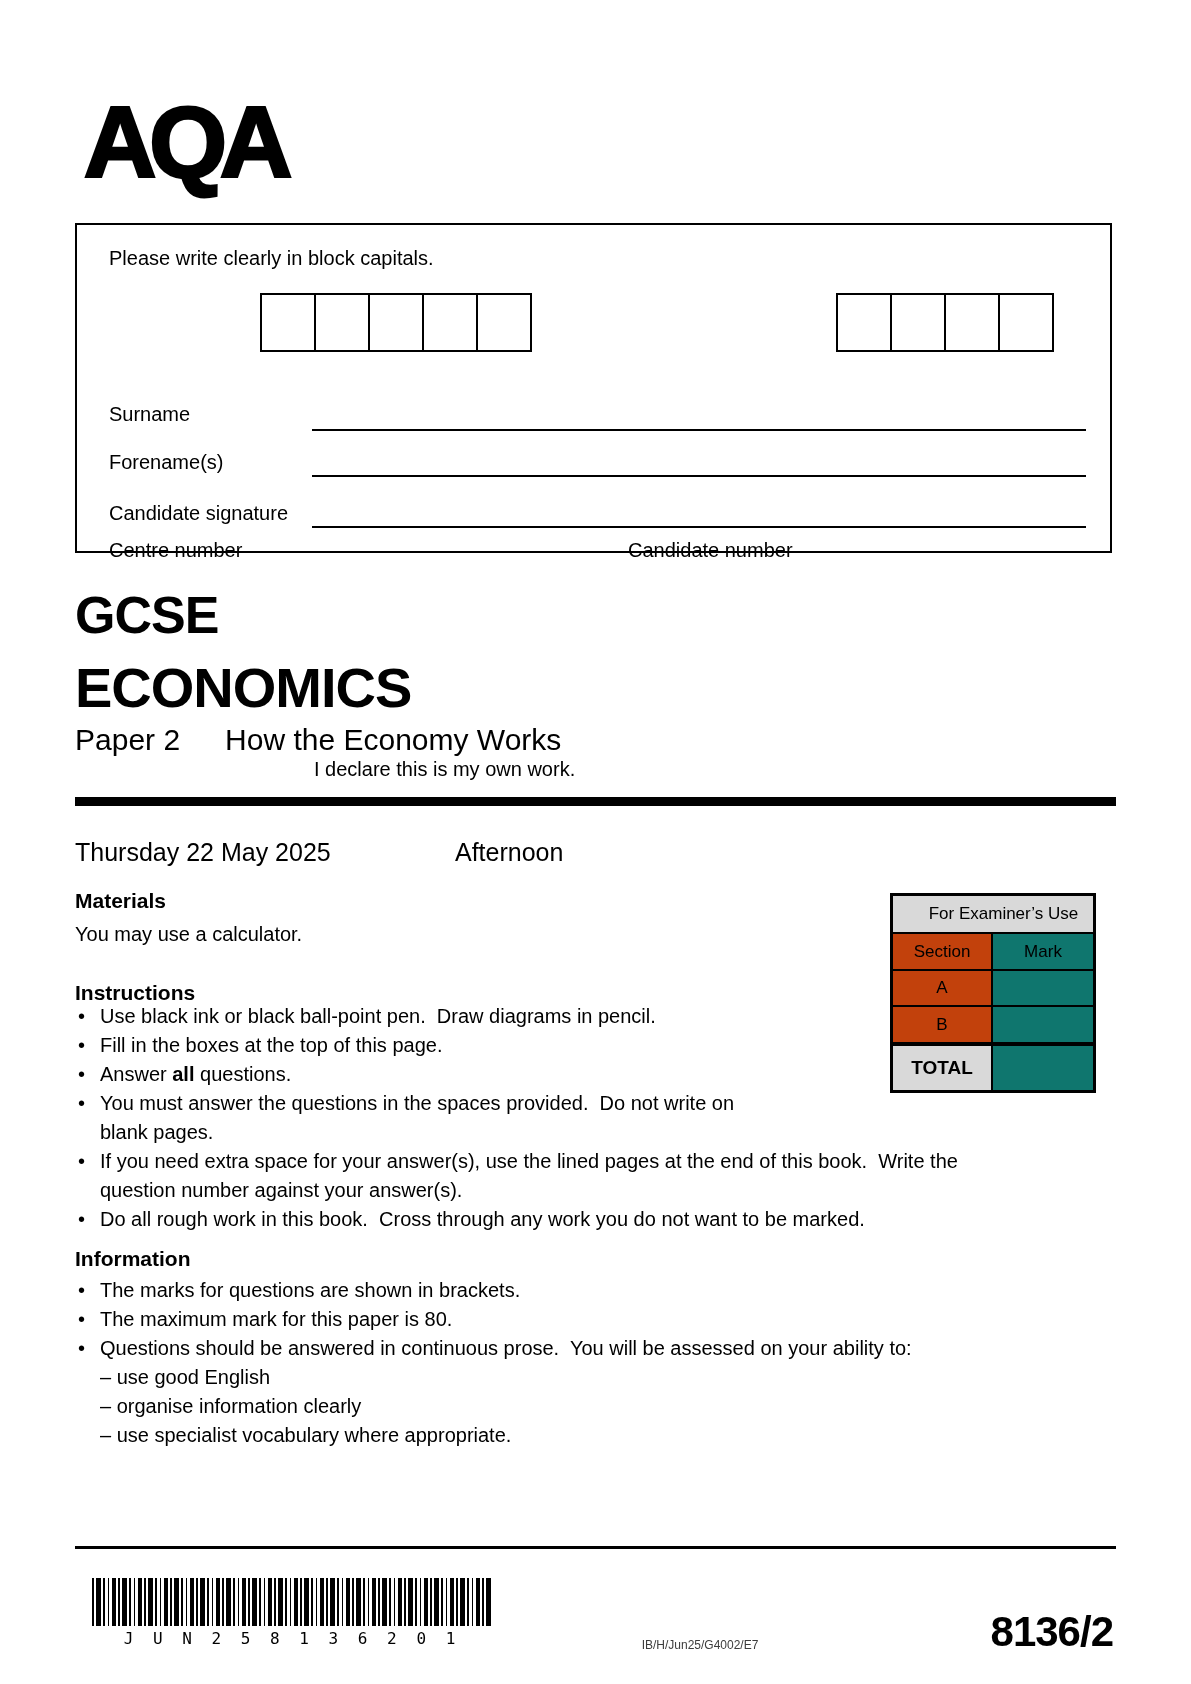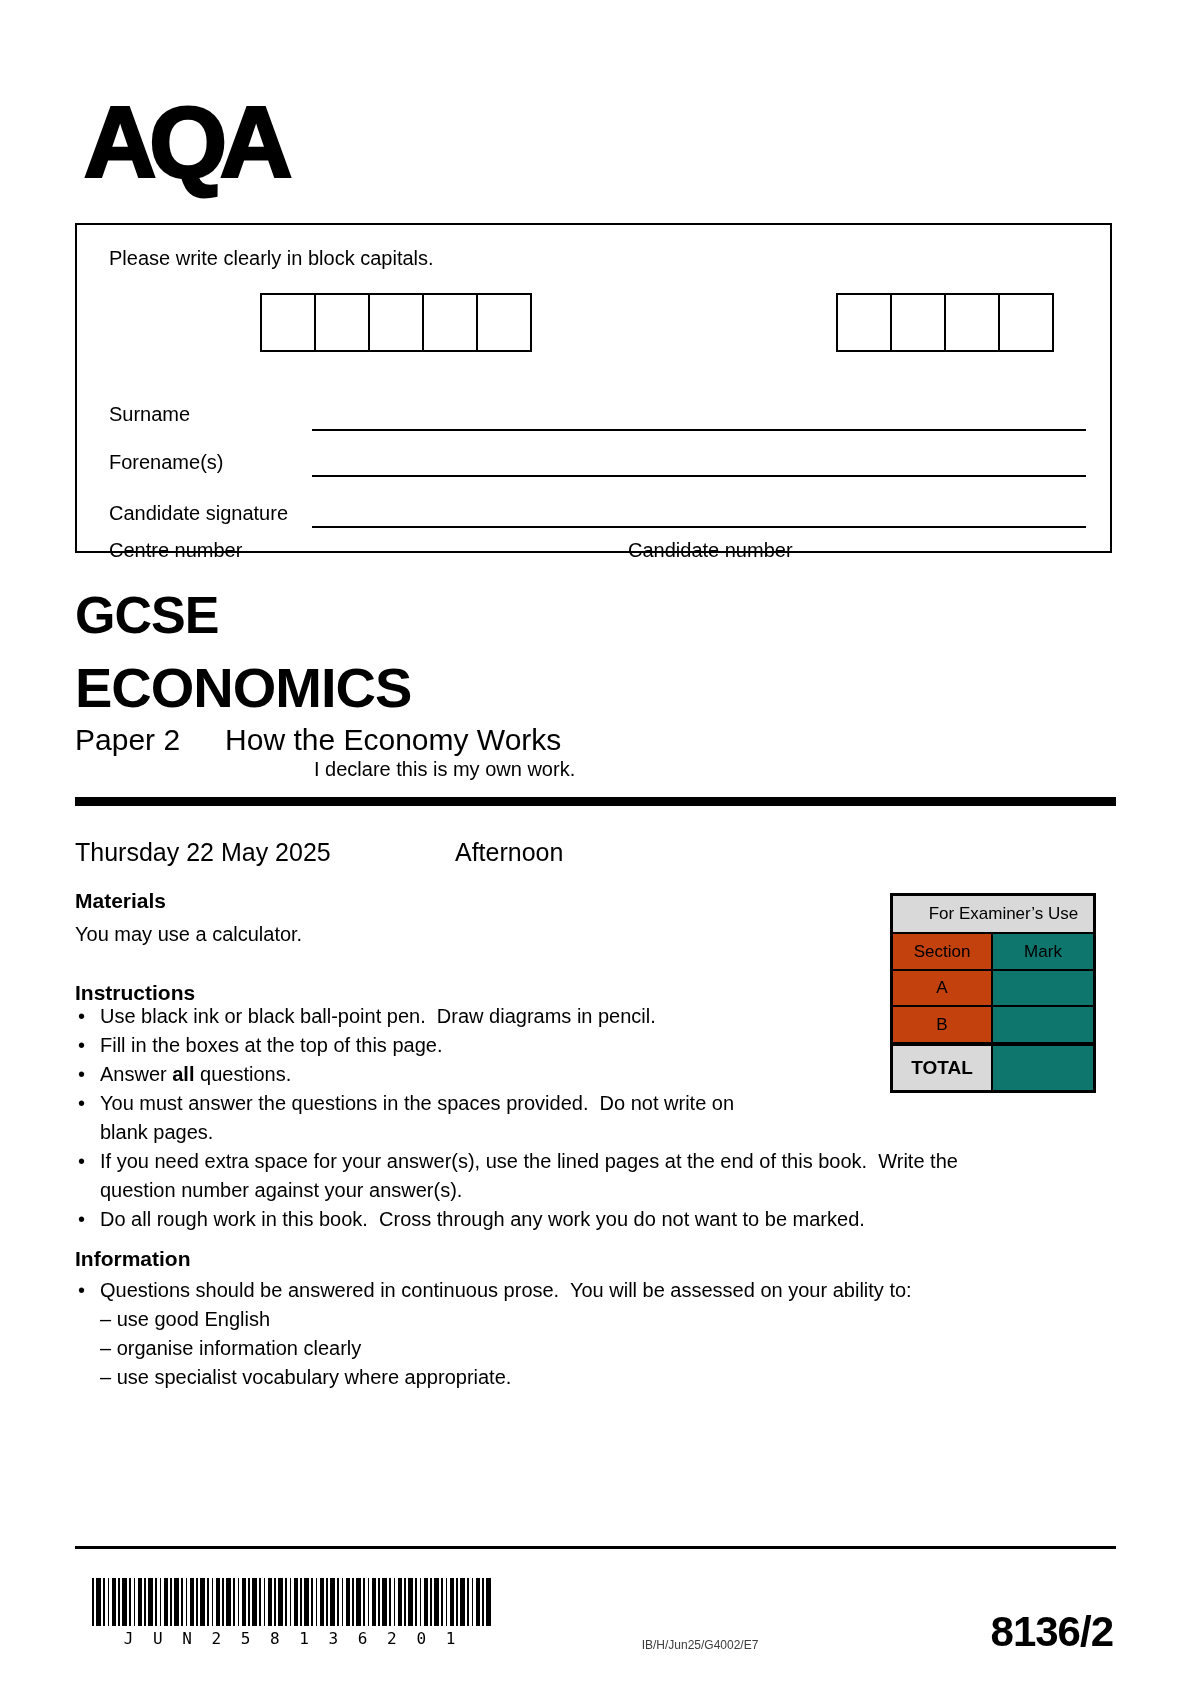--- a/index.html
+++ b/index.html
@@ -187,20 +187,28 @@
     <div class="bitem">
       <span class="bmark"></span>
       <span class="btext">Do all rough work in this book.  Cross through any work you do not want to be marked.</span>
     </div>
   </div>
 
   <div class="h1" style="top:1247px;">Information</div>
   <div class="blist" style="top:1276px;">
     <div class="bitem">
       <span class="bmark"></span>
+      <span class="btext">The marks for questions are shown in brackets.</span>
+    </div>
+    <div class="bitem">
+      <span class="bmark"></span>
+      <span class="btext">The maximum mark for this paper is 80.</span>
+    </div>
+    <div class="bitem">
+      <span class="bmark"></span>
       <span class="btext">Questions should be answered in continuous prose.  You will be assessed on your ability to:
 – use good English
 – organise information clearly
 – use specialist vocabulary where appropriate.</span>
     </div>
   </div>
 
   <div class="foot-rule"></div>
   <div class="barcode"></div>
   <div class="barcode-digits">J U N 2 5 8 1 3 6 2 0 1</div>

